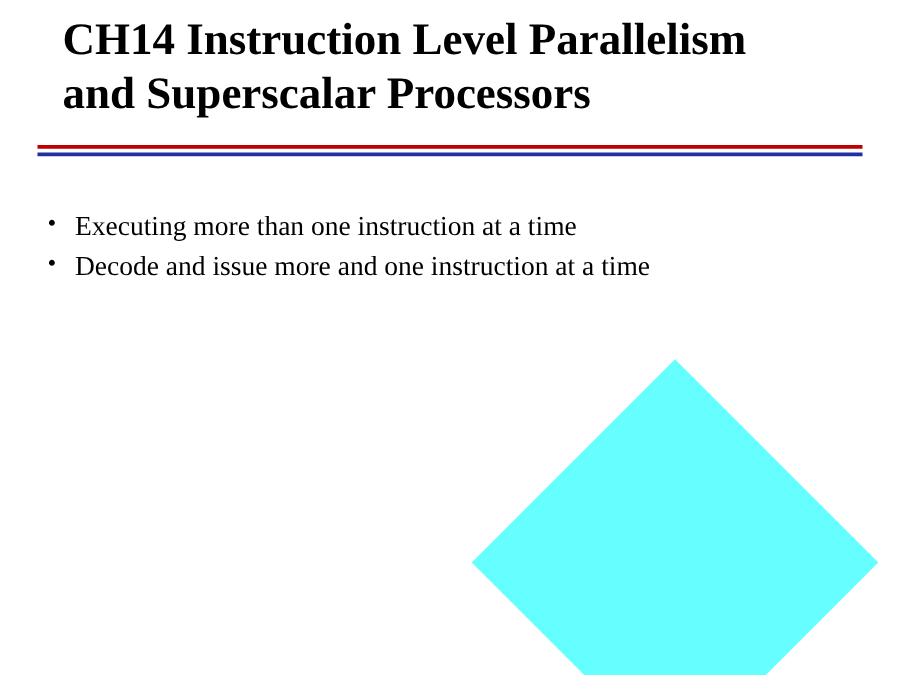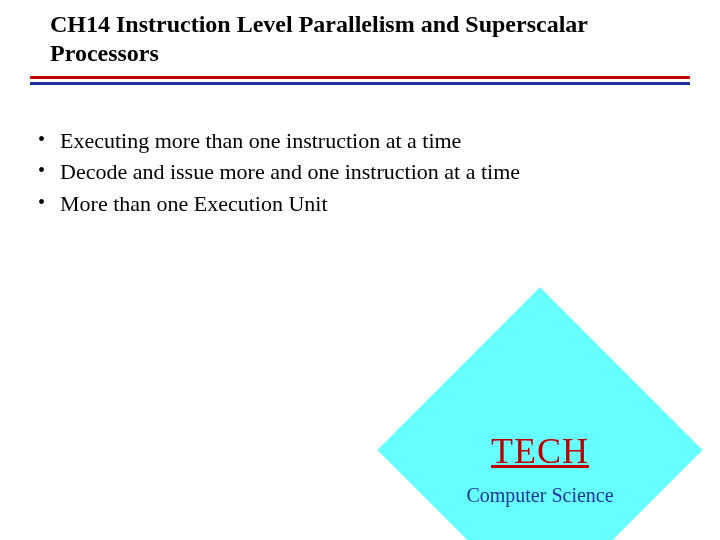--- a/index.html
+++ b/index.html
@@ -11,25 +11,25 @@
     position: relative;
     overflow: hidden;
   }
   .slide {
     width: 100%;
     height: 100%;
     position: relative;
     padding: 10px 30px;
   }
   .title {
-    font-size: 24px;
+    font-size: 36px;
     font-weight: bold;
     color: #000;
     line-height: 1.2;
-    margin-bottom: 8px;
+    margin-bottom: 20px;
     padding-left: 20px;
     padding-right: 60px;
   }
   .title-underline {
     height: 3px;
     background: #c00000;
     margin: 0 0 3px 0;
   }
   .title-underline2 {
     height: 3px;
@@ -95,23 +95,18 @@
 <body>
 
 <div class="slide">
   <div class="title">CH14 Instruction Level Parallelism and Superscalar Processors</div>
   <div class="title-underline"></div>
   <div class="title-underline2"></div>
 
   <ul class="bullets">
     <li>Executing more than one instruction at a time</li>
     <li>Decode and issue more and one instruction at a time</li>
-    <li>More than one Execution Unit</li>
   </ul>
 
   <div class="diamond-wrap">
     <div class="diamond"></div>
-    <div class="diamond-text">
-      <div class="tech-label">TECH</div>
-      <div class="cs-label">Computer Science</div>
-    </div>
   </div>
 </div>
 
 </body></html>

